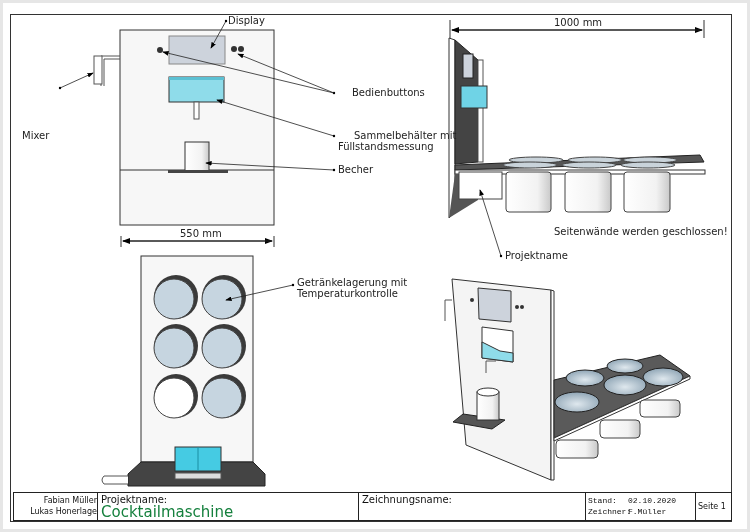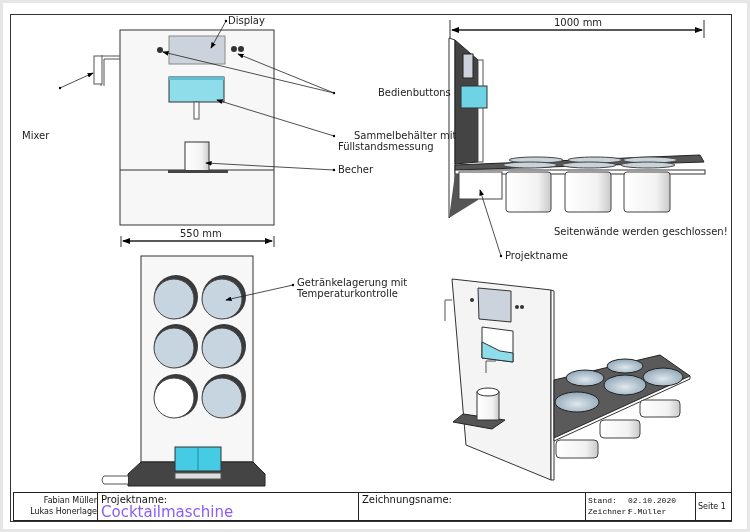--- a/index.html
+++ b/index.html
@@ -6,21 +6,21 @@
   body { width:750px; height:532px; background:#e6e6e6; position:relative; overflow:hidden; font-family:"DejaVu Sans", sans-serif; }
   .page { position:absolute; left:3px; top:3px; width:744px; height:526px; background:#fff; }
   .sheet { position:absolute; left:10px; top:14px; width:720px; height:506px; border:1px solid #333; background:#fff; }
   svg.drawing { position:absolute; left:0; top:0; }
   .lbl { position:absolute; font-size:10px; color:#222; white-space:nowrap; line-height:10px; }
   .titleblock { position:absolute; left:13px; top:492px; width:717px; height:27px; border:1px solid #222; display:flex; background:#fff; }
   .tb-cell { border-right:1px solid #222; position:relative; box-sizing:border-box; }
   .tb-cell:last-child { border-right:none; }
   .small { font-size:8px; line-height:11px; padding-left:2px; color:#111; }
   .cap { font-size:10px; line-height:11px; padding-left:3px; color:#111; }
-  .big { font-size:15px; line-height:14px; padding-left:3px; color:#8b5cf6; }
+  .big { font-size:15px; line-height:14px; padding-left:3px; color:#15803d; }
 </style>
 </head>
 <body>
 
 <div class="page"></div>
 <div class="sheet"></div>
 
 <svg class="drawing" width="750" height="532">
   <defs>
     <marker id="dot" markerWidth="4" markerHeight="4" refX="2" refY="2">
@@ -142,21 +142,21 @@
     <ellipse cx="625" cy="385" rx="21" ry="10" fill="url(#holeg)" stroke="#222"></ellipse>
     <ellipse cx="585" cy="378" rx="19" ry="8" fill="url(#holeg)" stroke="#222"></ellipse>
     <ellipse cx="663" cy="377" rx="20" ry="9" fill="url(#holeg)" stroke="#222"></ellipse>
     <ellipse cx="625" cy="366" rx="18" ry="7" fill="url(#holeg)" stroke="#222"></ellipse>
     <ellipse cx="588" cy="378" rx="0" ry="0"></ellipse>
   </g>
 </svg>
 
 <span class="lbl" style="left:228px; top:16px;">Display</span>
 <span class="lbl" style="left:22px; top:83px;margin-top:48px;">Mixer</span>
-<span class="lbl" style="left:358px; top:88px;padding-left:20px;">Bedienbuttons</span>
+<span class="lbl" style="left:332px; top:88px;padding-left:20px;">Bedienbuttons</span>
 <span class="lbl" style="left:354px; top:131px;">Sammelbehälter mit</span>
 <span class="lbl" style="left:338px; top:142px;">Füllstandsmessung</span>
 <span class="lbl" style="left:338px; top:165px;">Becher</span>
 <span class="lbl" style="left:554px; top:18px;">1000 mm</span>
 <span class="lbl" style="left:554px; top:227px;">Seitenwände werden geschlossen!</span>
 <span class="lbl" style="left:505px; top:251px;">Projektname</span>
 <span class="lbl" style="left:180px; top:229px;">550 mm</span>
 <span class="lbl" style="left:297px; top:278px;">Getränkelagerung mit</span>
 <span class="lbl" style="left:297px; top:289px;">Temperaturkontrolle</span>
 

